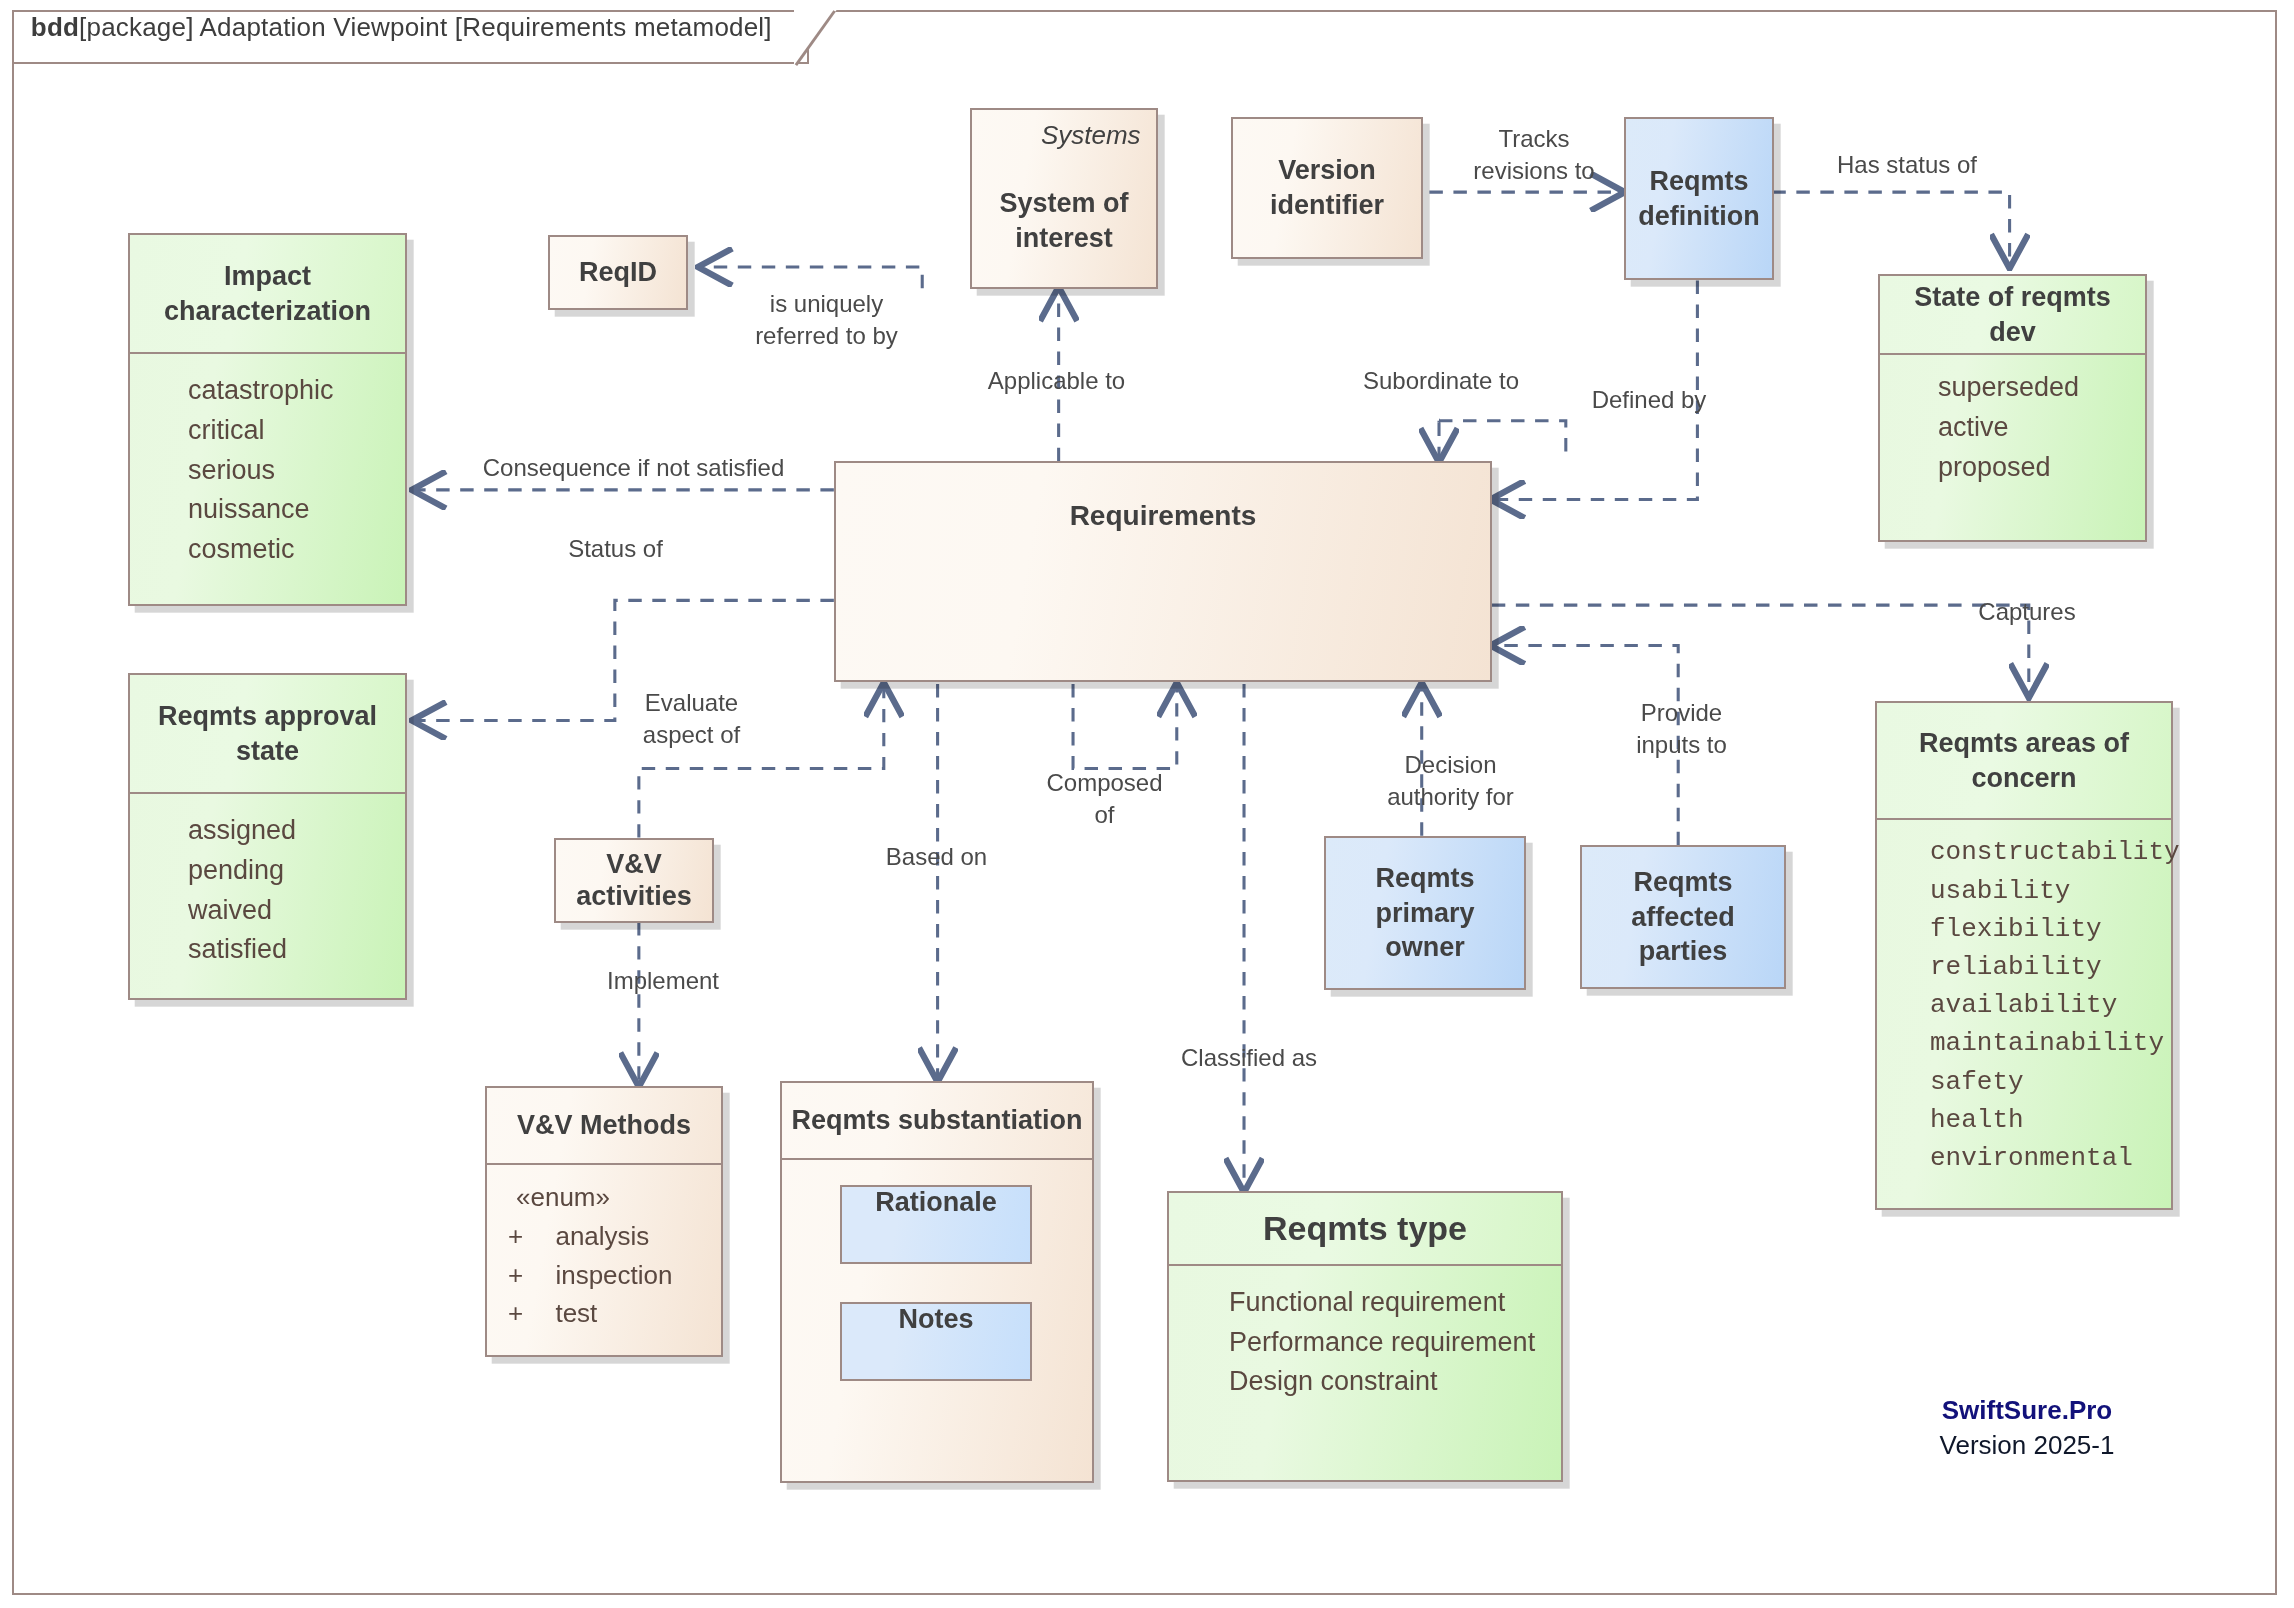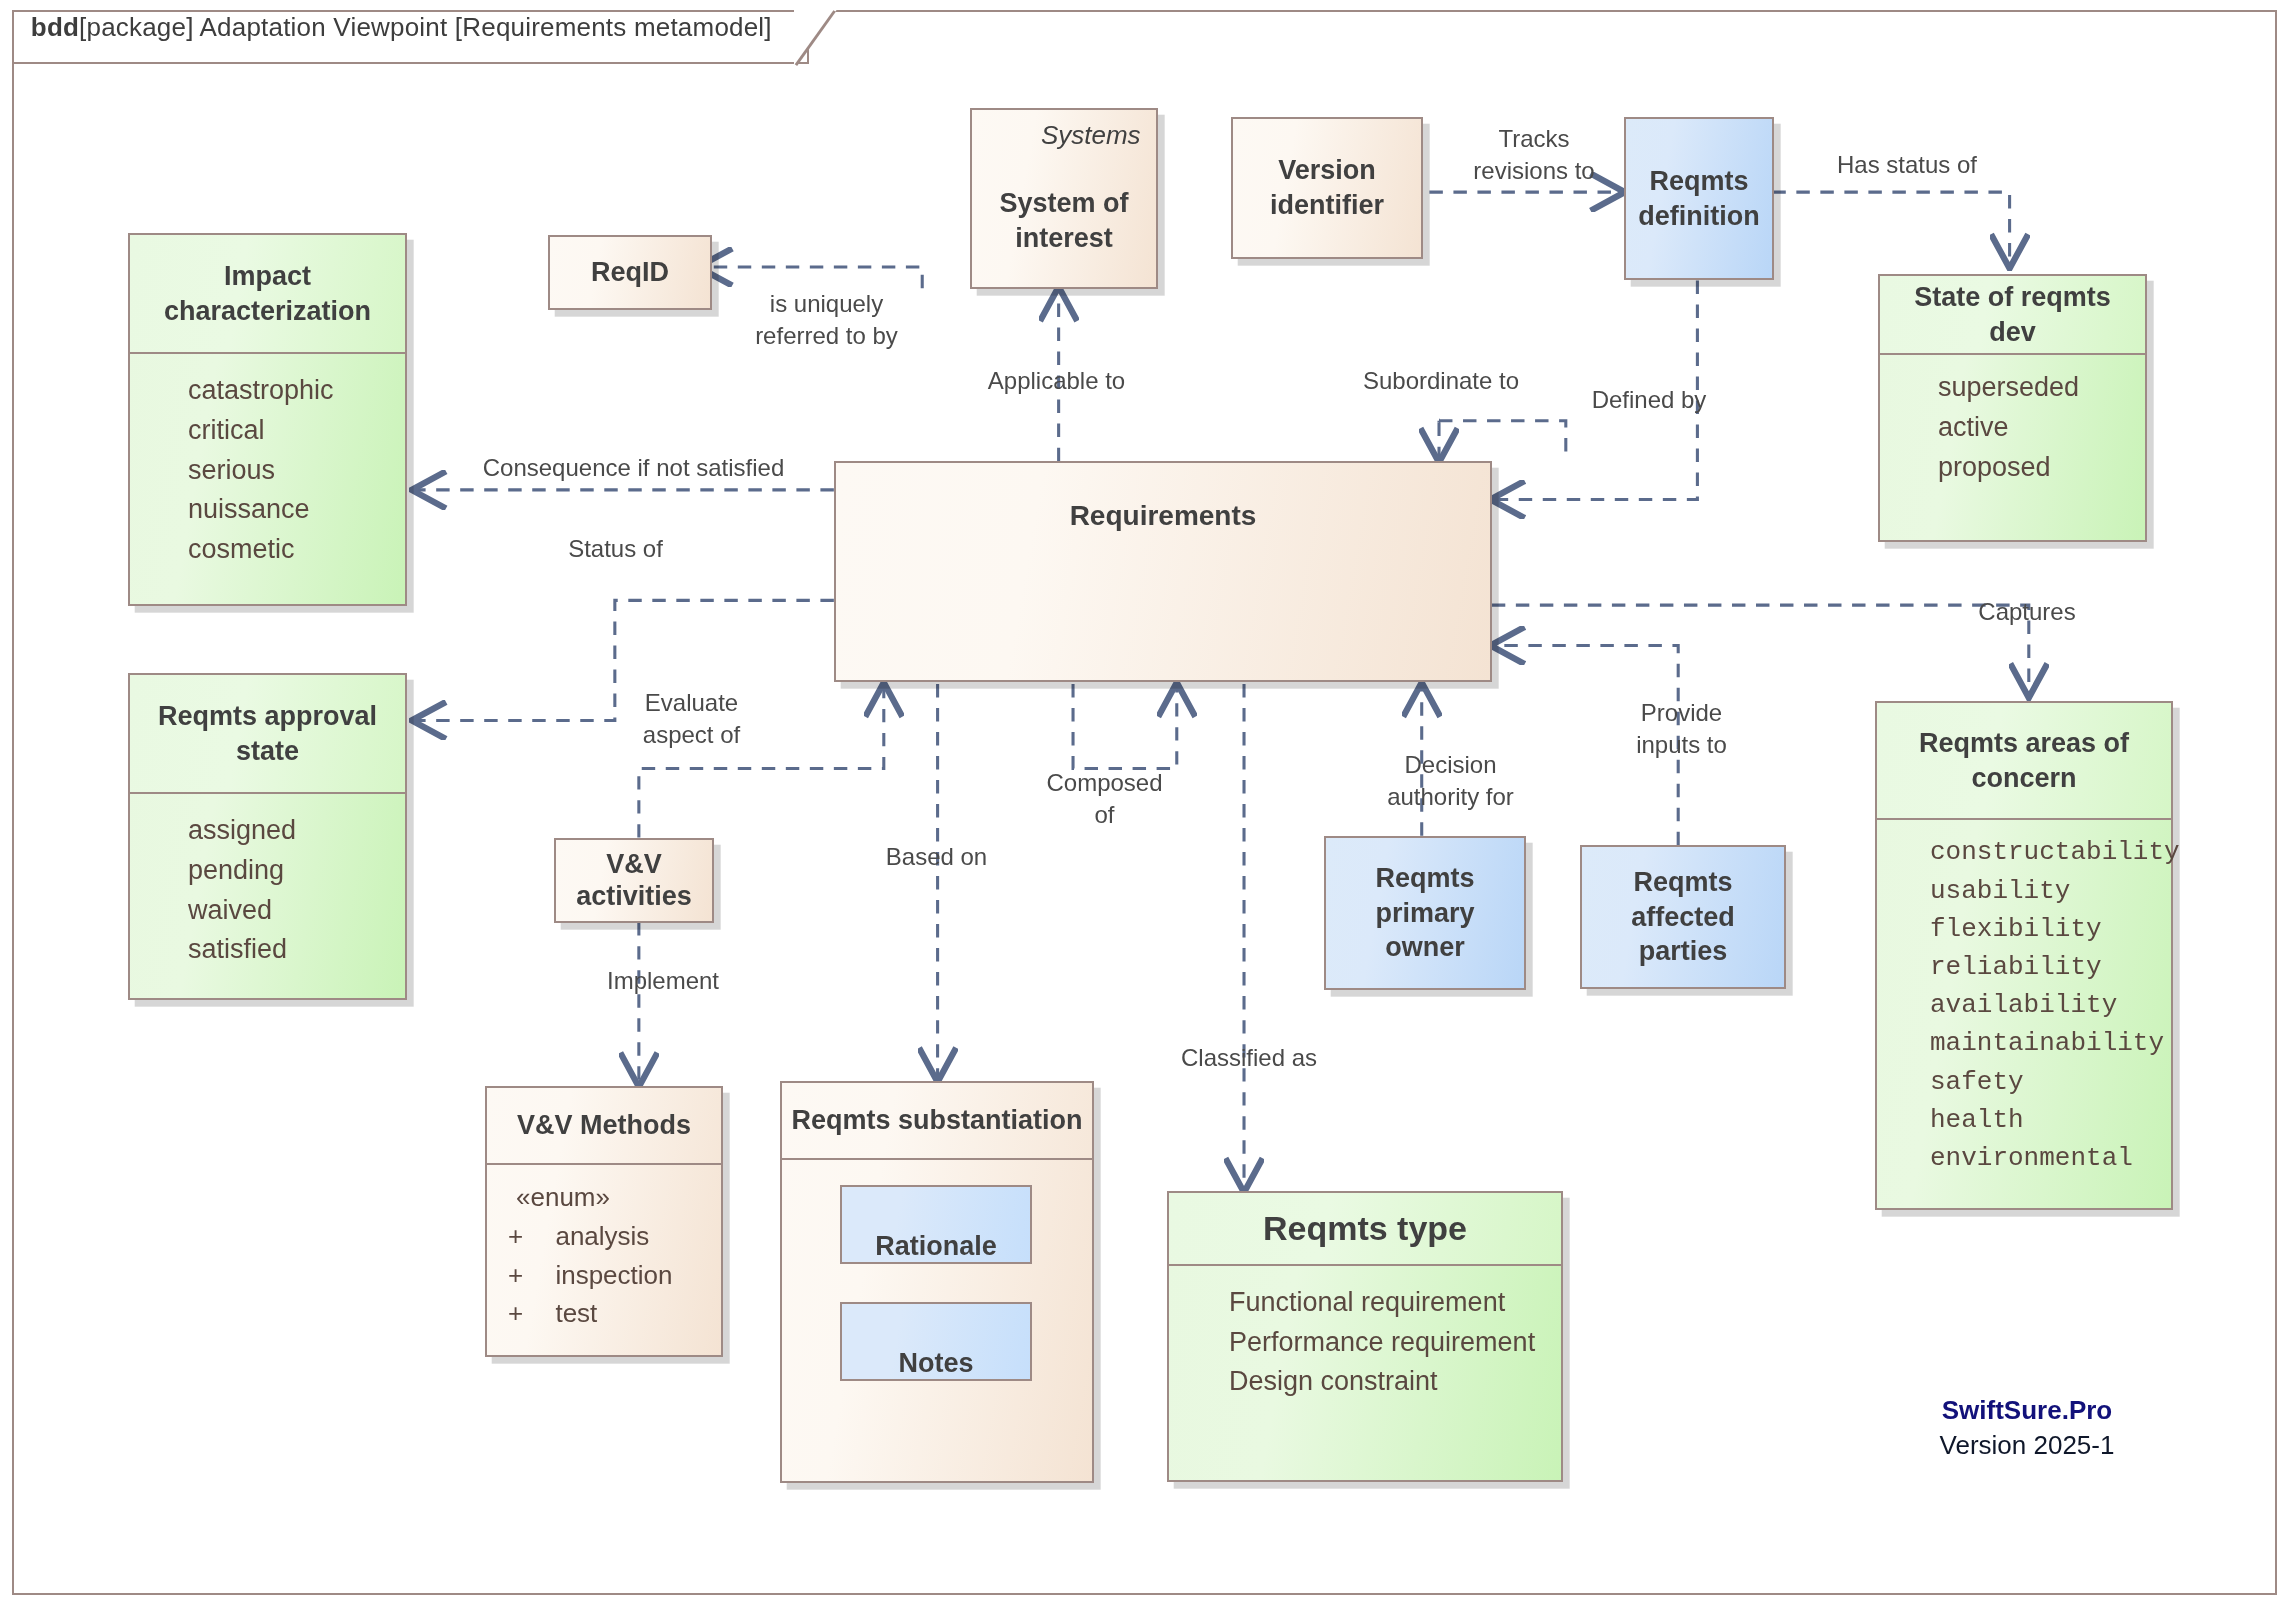--- a/index.html
+++ b/index.html
@@ -76,21 +76,21 @@
   .cream .hdr{background:transparent;}
   .cream .cmpt{background:transparent;}
   
   .blue{background:linear-gradient(100deg,#dceaf9 0%,#dbe9fa 28%,#b9d6f7 100%);}
   .blue .hdr{background:transparent;}
   
   .nested{
     position:absolute;
     border:2.9px solid #9e8a85;
     box-sizing:border-box;
-    display:flex;align-items:flex-end;justify-content:center;
+    display:flex;align-items:flex-start;justify-content:center;
     font-weight:bold;color:#404040;
     background:linear-gradient(100deg,#dbe9fa 0%,#dbe9fa 30%,#c6dffb 100%);
   }
   
   .lbl{
     position:absolute;
     color:#4a4a4a;
     font-size:24px;
     line-height:1.33;
     text-align:center;
@@ -249,21 +249,21 @@
     <div class="cmpt" style="height:207px;">
       <ul>
         <li style="font-size:27px;padding-left:58px;">assigned</li>
         <li style="font-size:27px;padding-left:58px;">pending</li>
         <li style="font-size:27px;padding-left:58px;">waived</li>
         <li style="font-size:27px;padding-left:58px;">satisfied</li>
       </ul>
     </div>
   </div>
 
-  <div class="blk cream" style="left:548px;top:235px;width:164px;height:75px;">
+  <div class="blk cream" style="left:548px;top:235px;width:140px;height:75px;">
     <div class="hdr" style="height:100%;font-size:27px;">ReqID</div>
   </div>
 
   <div class="blk cream" style="left:970px;top:108px;width:188px;height:181px;">
     <div class="stereo" style="right:15.4px;top:9.6px;font-size:26px;">Systems</div>
     <div class="hdr" style="height:100%;padding-top:48px;font-size:27px;white-space:pre-line;">System of
 interest</div>
   </div>
 
   <div class="blk cream" style="left:1231px;top:117px;width:192px;height:142px;">

